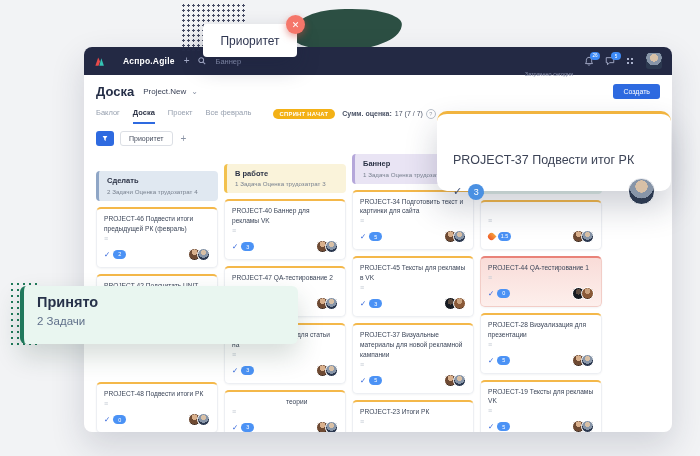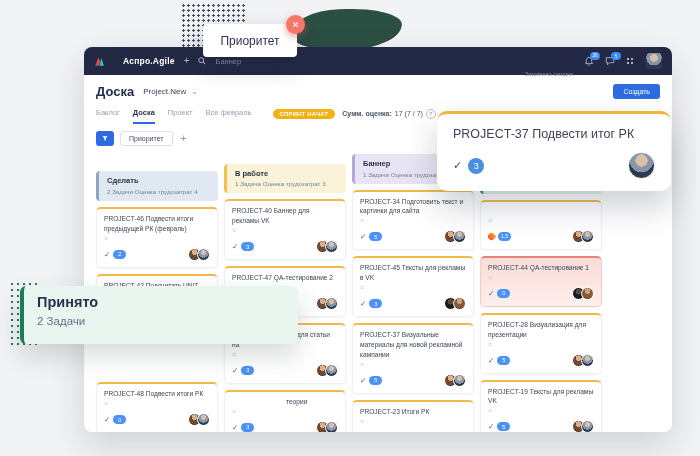--- a/index.html
+++ b/index.html
@@ -126,21 +126,21 @@
     background:#e9f6f0;border-left:4px solid #20795c;border-radius:6px;
     padding:8px 13px;box-shadow:0 12px 26px rgba(25,60,45,.18);
   }
   .accepted-title{font-size:14.5px;font-weight:bold;color:#27324a;}
   .accepted-sub{font-size:11.5px;color:#60708a;margin-top:5px;display:flex;gap:14px;}
   .popup{
     position:absolute;left:437px;top:111px;width:234px;height:80px;z-index:10;box-sizing:border-box;
     background:#fff;border-radius:10px;border-top:3px solid #f1b43f;
     padding:13px 16px 10px;box-shadow:0 16px 32px rgba(30,40,70,.22);
   }
-  .popup-title{font-size:12.5px;color:#3c4356;}
+  .popup-title{font-size:12.5px;color:#3c4356;margin-top:26px;}
   .popup-footer{display:flex;align-items:center;margin-top:11px;}
   .popup-check{font-size:11px;font-weight:bold;color:#3d4e71;}
   .popup-badge{background:#4a90e2;color:#fff;font-size:9px;width:16px;height:16px;border-radius:50%;
     display:inline-flex;align-items:center;justify-content:center;margin-left:6px;}
   .popup-avatar{margin-left:auto;width:25px;height:25px;border-radius:50%;
     background:radial-gradient(circle at 50% 30%,#d8c0a6 0 28%,#8795a8 29% 55%,#2c3950 56%);
     border:1px solid #e8eaee;}
 </style>
 </head>
 <body>

